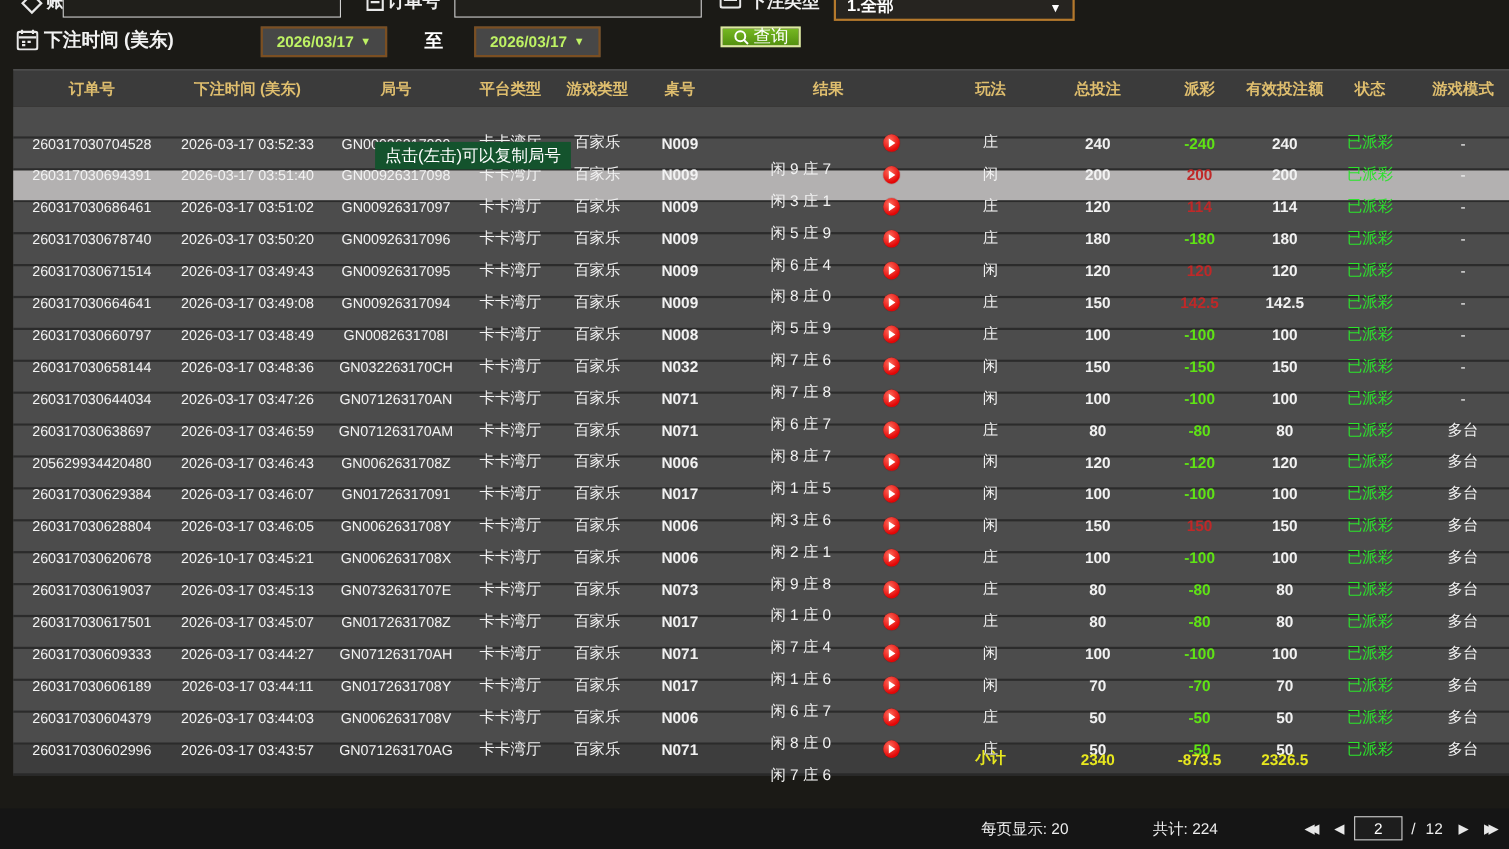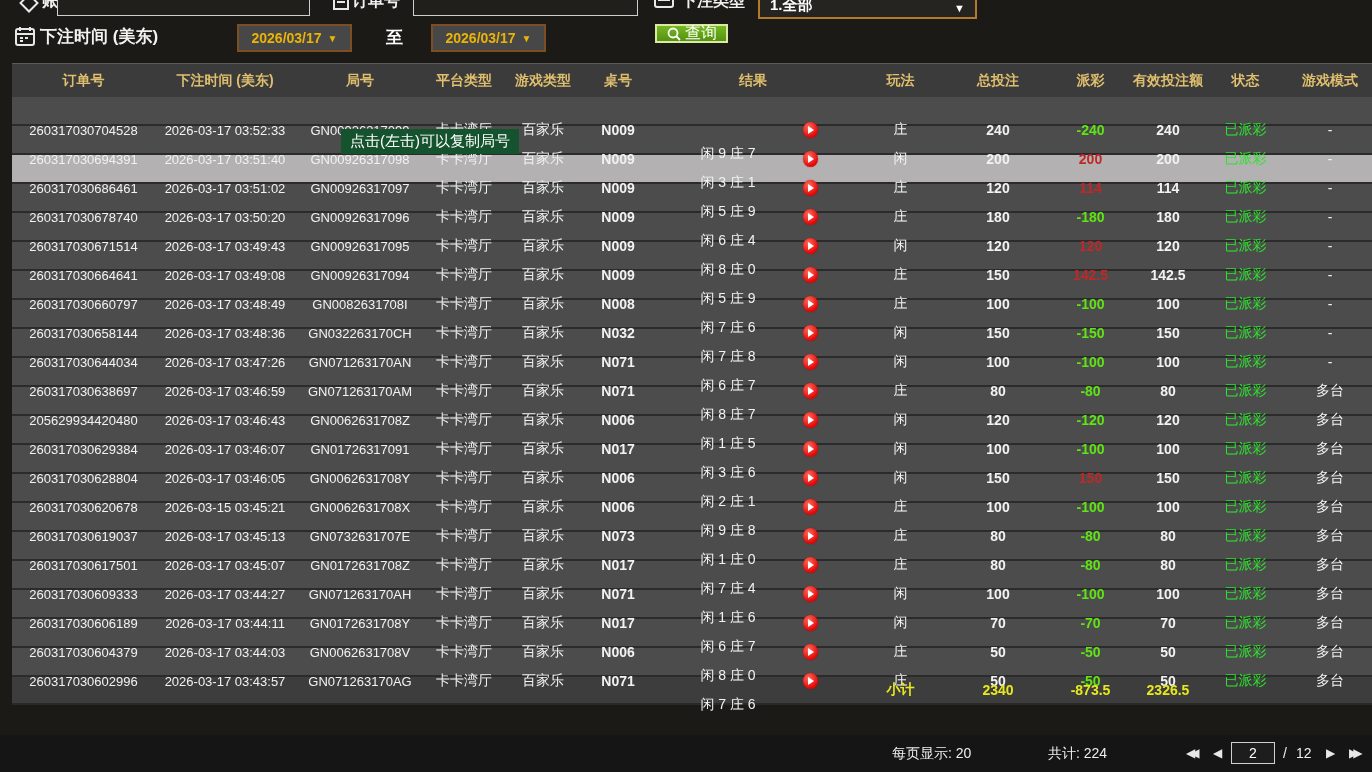--- a/index.html
+++ b/index.html
@@ -11,21 +11,21 @@
   .cutlabel{position:absolute;top:-9px;color:#f0f0f0;font-size:16px;font-weight:700;white-space:nowrap;}
   .cutinput{position:absolute;top:-14px;height:30px;background:#201f1b;border:1px solid #cfcfcf;box-sizing:border-box;
     color:#fff;font-size:14px;padding:0 8px;outline:none;}
   .cuticon{position:absolute;top:-8px;}
   .select{position:absolute;top:-14px;height:33px;background:#262420;border:2px solid #b5792c;box-sizing:border-box;
     display:flex;align-items:flex-end;color:#fff;font-size:15px;font-weight:700;padding:0 10px 2px 10px;cursor:pointer;}
   .select .caret{position:absolute;right:10px;bottom:3px;font-size:11px;color:#fff;}
   .timelabel{position:absolute;left:40px;top:25px;color:#f2f2f2;font-size:17px;font-weight:700;}
   .cal{position:absolute;left:15px;top:26px;}
   .datebox{position:absolute;top:24px;width:115px;height:28px;box-sizing:border-box;background:#474747;
-    border:2px solid #7b4f22;color:#eab308;font-size:14px;font-weight:700;display:flex;align-items:center;justify-content:center;
+    border:2px solid #7b4f22;color:#bef264;font-size:14px;font-weight:700;display:flex;align-items:center;justify-content:center;
     gap:6px;cursor:pointer;}
   .datebox .caret{font-size:10px;}
   .tolabel{position:absolute;left:386px;top:26px;color:#fff;font-size:17px;font-weight:700;}
   .searchbtn{position:absolute;left:655px;top:24px;height:19px;padding:0 9px;box-sizing:border-box;
     background:linear-gradient(#76b822,#549110);border:2px solid #dce9a0;color:#fff;font-size:16px;
     display:flex;align-items:center;gap:3px;cursor:pointer;}
 
   
   .grid{display:grid;grid-template-columns:143px 140px 130px 78px 80px 70px 200px 95px 100px 85px 70px 85px 84px;
     align-items:center;box-sizing:border-box;}
@@ -382,21 +382,21 @@
         </span>
         <span class="c ">闲</span>
         <span class="c num">150</span>
         <span class="c num pos">150</span>
         <span class="c num">150</span>
         <span class="c status">已派彩</span>
         <span class="c ">多台</span>
       </div>
       <div class="row grid">
         <span class="c small">260317030620678</span>
-        <span class="c small">2026-03-15 03:45:21</span>
+        <span class="c small">2026-10-17 03:45:21</span>
         <span class="c small game">GN0062631708X</span>
         <span class="c ">卡卡湾厅</span>
         <span class="c ">百家乐</span>
         <span class="c num">N006</span>
         <span class="c result">
           <span class="rtext">闲 9 庄 8</span>
           <span class="picon"></span>
         </span>
         <span class="c ">庄</span>
         <span class="c num">100</span>

